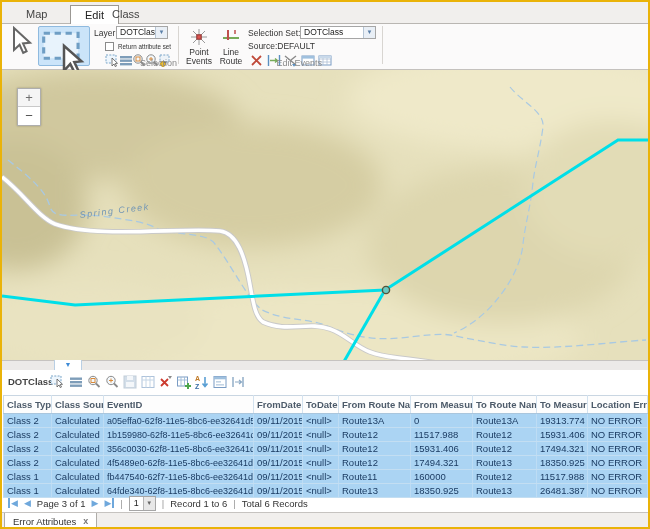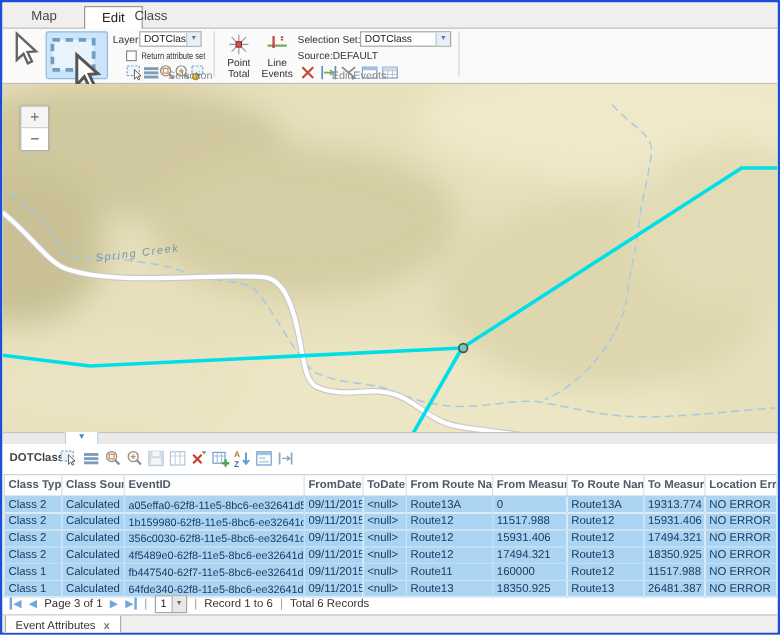--- a/index.html
+++ b/index.html
@@ -1,16 +1,16 @@
 <!DOCTYPE html>
 <html><head>
 <meta charset="utf-8">
 <style>
   html,body{margin:0;padding:0;background:#888;font-family:"Liberation Sans",sans-serif;}
-  .window{position:relative;width:650px;height:529px;background:#fff;border:2px solid #1d4ed8;box-sizing:border-box;overflow:hidden;}
+  .window{position:relative;width:650px;height:529px;background:#fff;border:2px solid #eab308;box-sizing:border-box;overflow:hidden;}
   
   .tabstrip{position:absolute;left:0;top:0;width:646px;height:22px;background:#f1efed;border-bottom:1px solid #b9b6b2;box-sizing:border-box;}
   .rtab{position:absolute;top:3px;height:19px;line-height:19px;padding:0 14px;font-size:11px;color:#444;cursor:default;}
   .rtab.active{background:#fff;border:1px solid #9b9894;border-bottom:none;color:#222;}
   
   .ribbon{position:absolute;left:0;top:22px;width:646px;height:46px;background:#fbfafa;border-bottom:1px solid #c4c1bd;box-sizing:border-box;}
   .rsep{position:absolute;top:2px;height:38px;width:1px;background:#d8d5d1;}
   .grouplabel{position:absolute;bottom:1px;font-size:9px;color:#8a8a8a;text-align:right;}
   .bigbtn{position:absolute;top:2px;height:40px;text-align:center;font-size:9px;color:#333;}
   .bigbtn .cap{display:block;margin-top:19px;}
@@ -132,30 +132,30 @@
     <div class="evbtn" style="left:182px;">
       <span><svg viewBox="0 0 18 18" width="18" height="18">
             <g stroke="#9a9a9a" stroke-width="1">
               <line x1="9" y1="1" x2="9" y2="17"></line>
               <line x1="1" y1="9" x2="17" y2="9"></line>
               <line x1="3" y1="3" x2="15" y2="15"></line>
               <line x1="15" y1="3" x2="3" y2="15"></line>
             </g>
             <rect x="6.8" y="6.8" width="4.4" height="4.4" fill="#d9534f" stroke="#8c2f2c"></rect>
           </svg></span>
-      <span>Point Total</span>
+      <span>Point Events</span>
     </div>
     <div class="evbtn" style="left:214px;">
       <span><svg viewBox="0 0 18 18" width="18" height="18">
             <line x1="6" y1="2" x2="6" y2="12" stroke="#c0504d" stroke-width="2"></line>
             <line x1="1" y1="10" x2="17" y2="10" stroke="#77ab59" stroke-width="2"></line>
             <path d="M12,3 l2,0 M12,5 l2,0" stroke="#c0504d" stroke-width="1.4"></path>
             <rect x="4.8" y="8.8" width="2.4" height="2.4" fill="#c0504d"></rect>
           </svg></span>
-      <span>Line Events</span>
+      <span>Line Route</span>
     </div>
     <span class="rlabel" style="left:246px;top:4px;">Selection Set:</span>
     <div class="ddl" style="left:298px;top:2px;width:76px;">
       <span>DOTClass</span>
       <span class="arrow">▼</span>
     </div>
     <span class="rlabel" style="left:246px;top:17px;">Source:DEFAULT</span>
     <span class="mini" style="left:247px;top:29px;">
         <svg viewBox="0 0 16 15">
           <path d="M3,3 L12,12 M12,3 L3,12" stroke="#c04a3a" stroke-width="1.8"></path>
@@ -432,18 +432,18 @@
       </span>
       <span class="pgsep">|</span>
       <span>Record 1 to 6</span>
       <span class="pgsep">|</span>
       <span>Total 6 Records</span>
     </div>
   </div>
 
   <div class="bottomtabs">
     <div class="btab">
-      <span>Event Attributes</span>
+      <span>Error Attributes</span>
       <span class="close">x</span>
     </div>
   </div>
 
 </div>
 
 </body></html>

